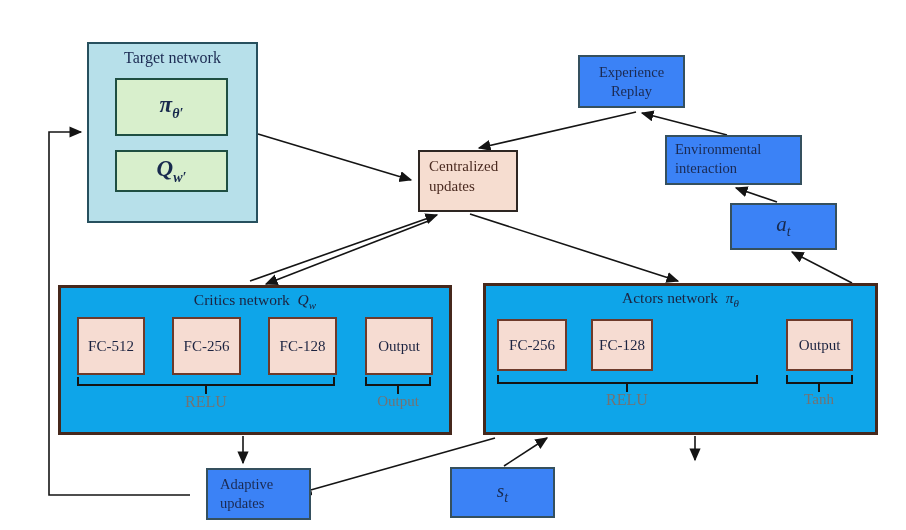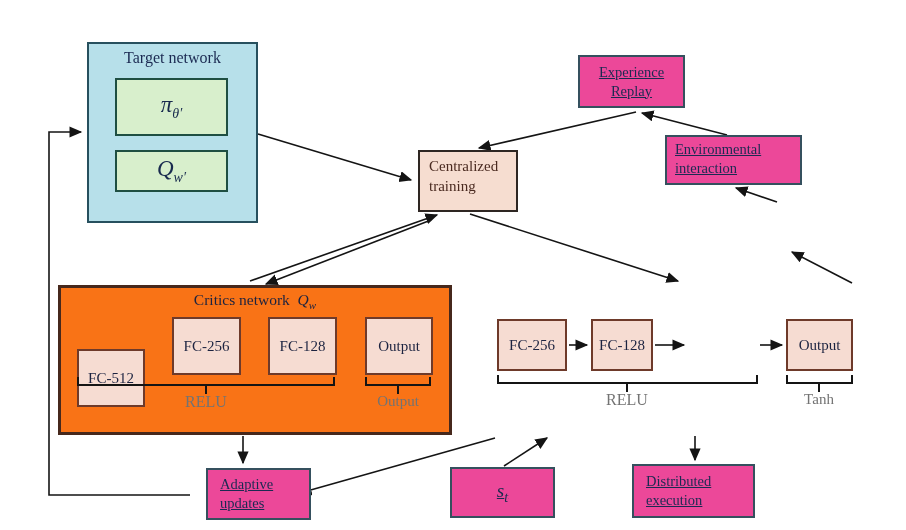--- a/index.html
+++ b/index.html
@@ -3,34 +3,34 @@
 <meta charset="utf-8">
 <style>
   html,body { margin:0; padding:0; background:#fff; }
   #canvas {
     position:relative; width:906px; height:530px; background:#ffffff;
     font-family:"Liberation Serif","DejaVu Serif",serif; overflow:hidden;
   }
   #edges { position:absolute; left:0; top:0; width:906px; height:530px; }
   .box { position:absolute; box-sizing:border-box; }
   .bluebox {
-    background:#ec4899; border:2px solid #35505e; color:#1b2a52;
-    font-size:14.5px; line-height:1.28;text-decoration:underline;
+    background:#3b82f6; border:2px solid #35505e; color:#1b2a52;
+    font-size:14.5px; line-height:1.28;
   }
   .center-text { display:flex; align-items:center; justify-content:center; text-align:center; }
   .pad-left { padding:3px 6px 3px 12px; }
   .targetbox { background:#b7e0ea; border:2px solid #27505e; color:#1b2a52; }
-  .greenbox { background:#d8efcc; border:2px solid #1f4f42; color:#182a4e; }
+  .greenbox { background:#d8efcc; border:2px solid #1f4f42; color:#182a4e;font-weight:bold; }
   .mathtext { font-style:italic; font-size:23px; color:#182a4e; }
   .mathtext sub { font-size:14px; }
   .ctbox {
     background:#f6ddd0; border:2px solid #2e2622; color:#4a2a20;
     font-size:15px; line-height:1.3; padding:5px 6px 3px 9px;
   }
-  .yellowbox { background:#f97316; border:3px solid #46281c; }
+  .yellowbox { background:#0ea5e9; border:3px solid #46281c; }
   .net-title {
     position:absolute; left:0; right:0; top:3px; text-align:center;
     font-size:15.5px; color:#1c2340;
   }
   .net-title .sym { font-style:italic; }
   .net-title sub { font-size:11px; }
   .fcbox {
     background:#f6dcd2; border:2px solid #6e3a2a; color:#1c2340;
     font-size:15px;
   }
@@ -88,50 +88,59 @@
   </div>
 
   <div class="box bluebox center-text" style="left:578px; top:55px; width:107px; height:53px;">
     <span>Experience Replay</span>
   </div>
 
   <div class="box bluebox pad-left" style="left:665px; top:135px; width:137px; height:50px; padding-left:8px;">
     <span>Environmental interaction</span>
   </div>
 
+  <div class="box bluebox center-text" style="left:730px; top:203px; width:107px; height:47px;">
+    <span class="mathtext" style="font-size:21px;"><span>a</span><sub>t</sub></span>
+  </div>
 
   <div class="box ctbox" style="left:418px; top:150px; width:100px; height:62px;">
-    <span>Centralized training</span>
+    <span>Centralized updates</span>
   </div>
 
   <div class="box yellowbox" style="left:58px; top:285px; width:394px; height:150px;">
     <div class="net-title">
       <span>Critics network</span>&nbsp;
       <span class="sym"><span>Q</span><sub>w</sub></span>
     </div>
   </div>
-  <div class="box fcbox center-text" style="left:77px; top:317px; width:68px; height:58px;margin-top:32px;">
+  <div class="box fcbox center-text" style="left:77px; top:317px; width:68px; height:58px;">
     <span>FC-512</span>
   </div>
   <div class="box fcbox center-text" style="left:172px; top:317px; width:69px; height:58px;">
     <span>FC-256</span>
   </div>
   <div class="box fcbox center-text" style="left:268px; top:317px; width:69px; height:58px;">
     <span>FC-128</span>
   </div>
   <div class="box fcbox center-text" style="left:365px; top:317px; width:68px; height:58px;">
     <span>Output</span>
   </div>
   <div class="bracket" style="left:77px; top:377px; width:258px;"></div>
   <div class="stem" style="left:205px; top:386px;"></div>
   <div class="act-label" style="left:156px; top:393px; width:100px;">RELU</div>
   <div class="bracket" style="left:365px; top:377px; width:66px;"></div>
   <div class="stem" style="left:397px; top:386px;"></div>
   <div class="act-label" style="left:348px; top:393px; width:100px; font-size:15px;">Output</div>
 
+  <div class="box yellowbox" style="left:483px; top:283px; width:395px; height:152px;">
+    <div class="net-title">
+      <span>Actors network</span>&nbsp;
+      <span class="sym"><span>π</span><sub>θ</sub></span>
+    </div>
+  </div>
   <div class="box fcbox center-text" style="left:497px; top:319px; width:70px; height:52px;">
     <span>FC-256</span>
   </div>
   <div class="box fcbox center-text" style="left:591px; top:319px; width:62px; height:52px;">
     <span>FC-128</span>
   </div>
   <div class="box fcbox center-text" style="left:786px; top:319px; width:67px; height:52px;">
     <span>Output</span>
   </div>
   <div class="bracket" style="left:497px; top:375px; width:261px;"></div>
@@ -140,17 +149,14 @@
   <div class="bracket" style="left:786px; top:375px; width:67px;"></div>
   <div class="stem" style="left:818px; top:384px;"></div>
   <div class="act-label" style="left:769px; top:391px; width:100px; font-size:15px;">Tanh</div>
 
   <div class="box bluebox pad-left" style="left:206px; top:468px; width:105px; height:52px; padding-top:5px;">
     <span>Adaptive updates</span>
   </div>
   <div class="box bluebox center-text" style="left:450px; top:467px; width:105px; height:51px;">
     <span class="mathtext" style="font-size:19px;"><span>s</span><sub>t</sub></span>
   </div>
-  <div class="box bluebox pad-left" style="left:632px; top:464px; width:123px; height:54px; padding-top:6px;">
-    <span>Distributed execution</span>
-  </div>
 
 </div>
 
 </body></html>

